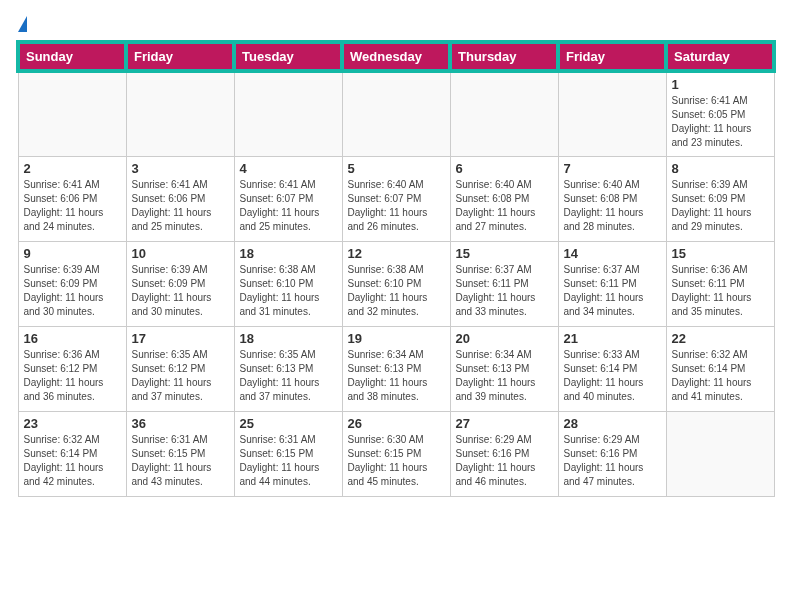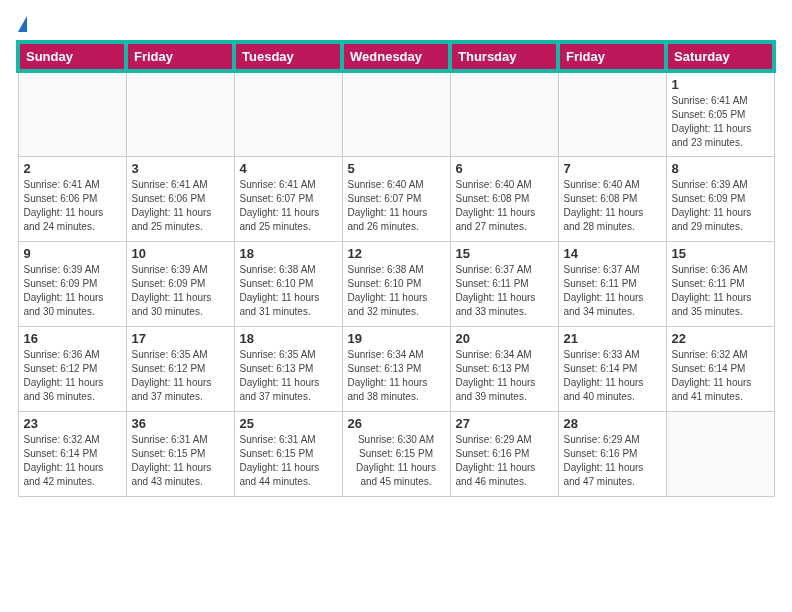--- a/index.html
+++ b/index.html
@@ -300,21 +300,21 @@
         </td>
         <td>
           <span class="day-num">25</span>
           <div class="day-info" style="white-space: pre-line;">Sunrise: 6:31 AM
 Sunset: 6:15 PM
 Daylight: 11 hours
 and 44 minutes.</div>
         </td>
         <td>
           <span class="day-num">26</span>
-          <div class="day-info" style="white-space: pre-line; text-align: center;">Sunrise: 6:30 AM
+          <div class="day-info" style="white-space: pre-line;">Sunrise: 6:30 AM
 Sunset: 6:15 PM
 Daylight: 11 hours
 and 45 minutes.</div>
         </td>
         <td>
           <span class="day-num">27</span>
           <div class="day-info" style="white-space: pre-line;">Sunrise: 6:29 AM
 Sunset: 6:16 PM
 Daylight: 11 hours
 and 46 minutes.</div>

